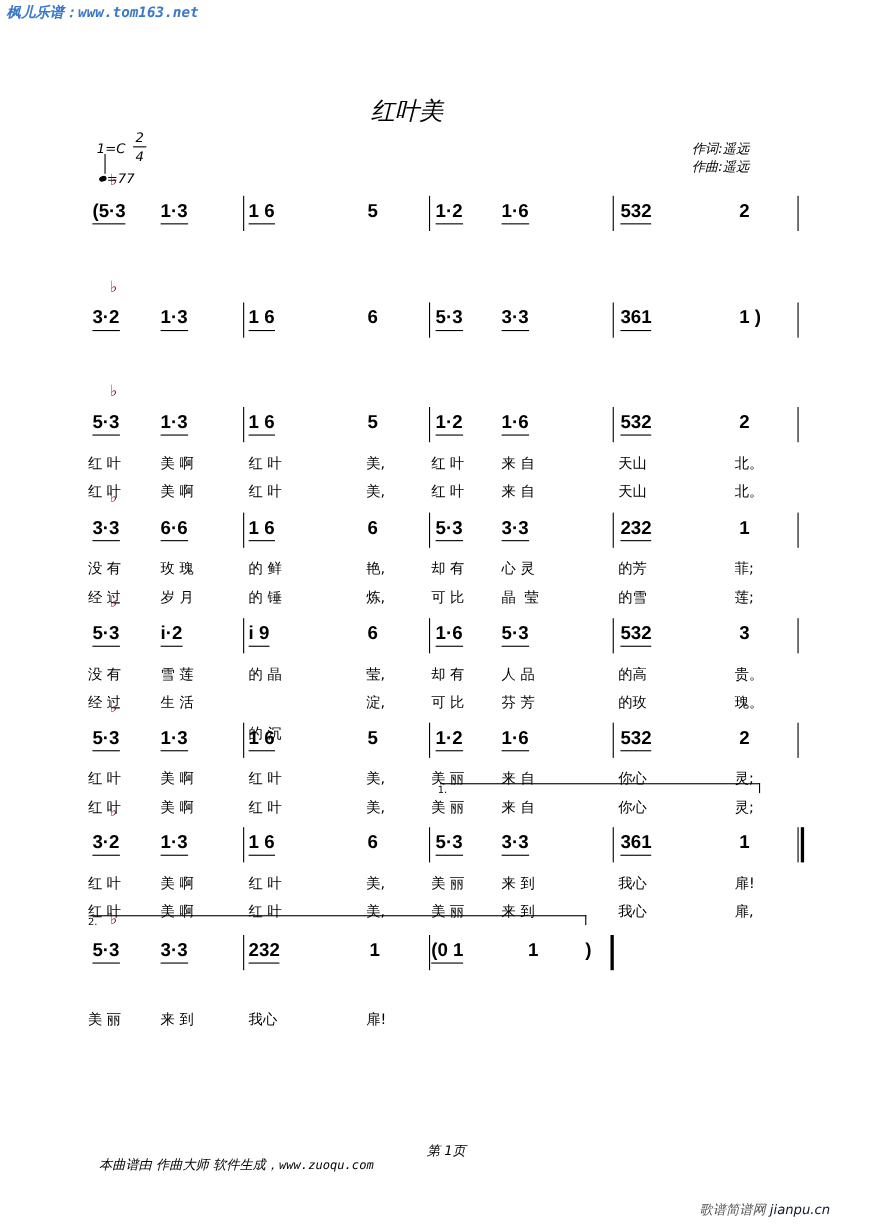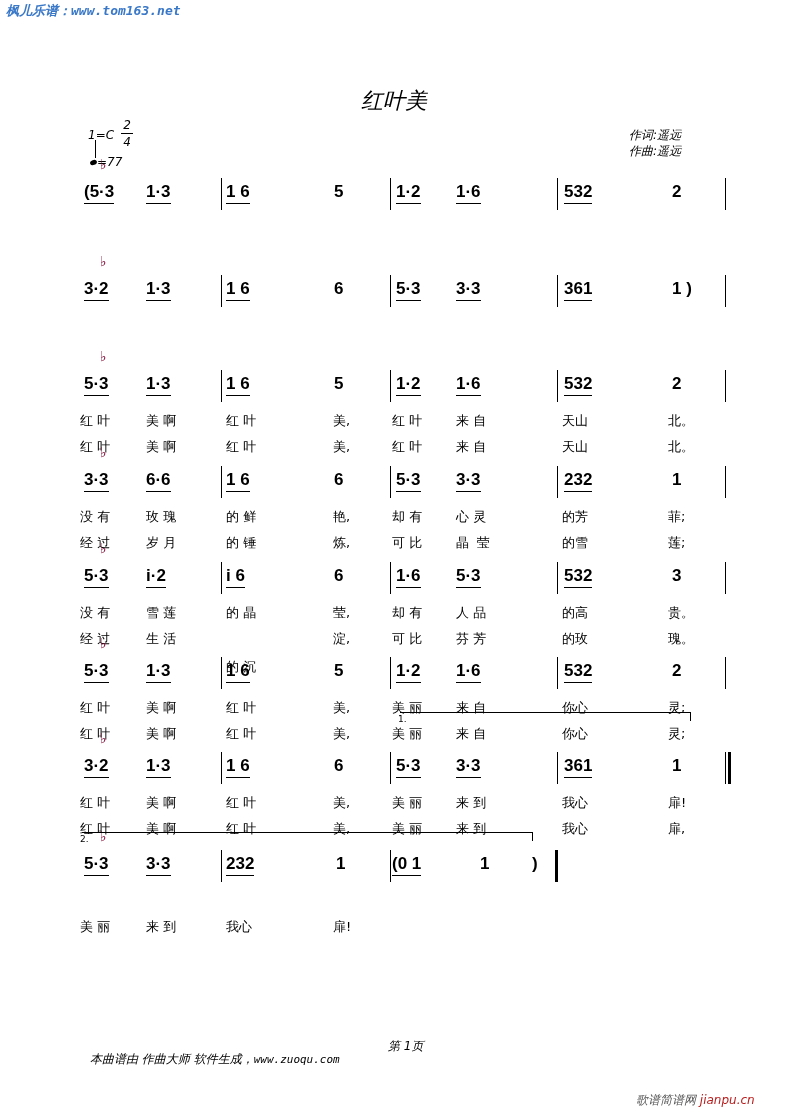--- a/index.html
+++ b/index.html
@@ -1,37 +1,37 @@
 <!DOCTYPE html>
 <html><head>
 <meta charset="utf-8">
 <style>
   html,body{margin:0;padding:0;background:#fff;}
   body{width:790px;height:1119px;position:relative;overflow:hidden;font-family:"DejaVu Sans",sans-serif;color:#000;}
   .abs{position:absolute;font-style:italic;}
   .header-site{left:6px;top:2px;font-size:13px;font-weight:bold;color:#3a78c8;font-family:"DejaVu Sans Mono",monospace;letter-spacing:0px;}
-  .title{left:0;width:740px;top:86px;text-align:center;font-size:22px;font-family:"DejaVu Sans",sans-serif;padding-left:24px;}
+  .title{left:0;width:740px;top:86px;text-align:center;font-size:22px;font-family:"DejaVu Sans",sans-serif;}
   .key{left:88px;top:128px;font-size:12px;}
   .timesig{left:121px;top:118px;font-size:12px;text-align:center;width:12px;line-height:14px;}
   .timesig .ts-line{border-top:1px solid #000;height:0;margin:1px 0;}
   .tempo{left:90px;top:155px;font-size:12px;}
   .note-head{display:inline-block;width:7px;height:5px;background:#000;border-radius:50%;transform:rotate(-20deg);vertical-align:middle;}
   .stem{position:absolute;left:95px;top:140px;width:1px;height:18px;background:#000;}
   .credits{left:629px;top:127px;font-size:12px;line-height:16px;}
   .bar{position:absolute;width:1px;background:#000;height:32px;}
   .cell{position:absolute;font-size:17px;font-weight:bold;font-family:"Liberation Sans",sans-serif;white-space:nowrap;}
   .ul1{border-bottom:1.5px solid #000;padding-bottom:1px;}
   .lyric{position:absolute;font-size:13px;white-space:pre;letter-spacing:0px;}
   .flat{position:absolute;font-size:14px;color:#800030;font-family:"DejaVu Serif",serif;}
   .volta{position:absolute;border-top:1px solid #000;height:8px;}
   .footer{left:90px;top:1051px;font-size:12px;}
   .footer-url{font-family:"DejaVu Sans Mono",monospace;font-size:11px;}
   .page{left:388px;top:1038px;font-size:12px;}
   .watermark{left:636px;top:1092px;font-size:12px;color:#666;}
-  .watermark span{color:#b91c1c;}
+  .watermark span{color:#0f172a;}
 </style>
 </head>
 <body>
 
 <div class="abs header-site">枫儿乐谱：www.tom163.net</div>
 <div class="abs title">红叶美</div>
 
 <div class="abs key">1=C</div>
 <div class="abs timesig">
   <div>2</div>
@@ -125,21 +125,21 @@
     <div class="lyric" style="left: 80px; top: 534px;">经 过</div>
     <div class="lyric" style="left: 146px; top: 534px;">岁 月</div>
     <div class="lyric" style="left: 226px; top: 534px;">的 锤</div>
     <div class="lyric" style="left: 333px; top: 534px;">炼,</div>
     <div class="lyric" style="left: 392px; top: 534px;">可 比</div>
     <div class="lyric" style="left: 456px; top: 534px; font-family: Liberation Mono, monospace;">晶 莹</div>
     <div class="lyric" style="left: 562px; top: 534px;">的雪</div>
     <div class="lyric" style="left: 668px; top: 534px;">莲;</div>
     <div class="cell ul1" style="left: 84px; top: 566px;">5·3</div>
     <div class="cell ul1" style="left: 146px; top: 566px;">i·2</div>
-    <div class="cell ul1" style="left: 226px; top: 566px;">i 6</div>
+    <div class="cell ul1" style="left: 226px; top: 566px;">i 9</div>
     <div class="cell" style="left: 334px; top: 566px;">6</div>
     <div class="cell ul1" style="left: 396px; top: 566px;">1·6</div>
     <div class="cell ul1" style="left: 456px; top: 566px;">5·3</div>
     <div class="cell ul1" style="left: 564px; top: 566px;">532</div>
     <div class="cell" style="left: 672px; top: 566px;">3</div>
     <div class="bar" style="left: 221px; top: 562px;"></div>
     <div class="bar" style="left: 390px; top: 562px;"></div>
     <div class="bar" style="left: 557px; top: 562px;"></div>
     <div class="bar" style="left: 725px; top: 562px;"></div>
     <div class="flat" style="left: 100px; top: 540px;">♭</div>

